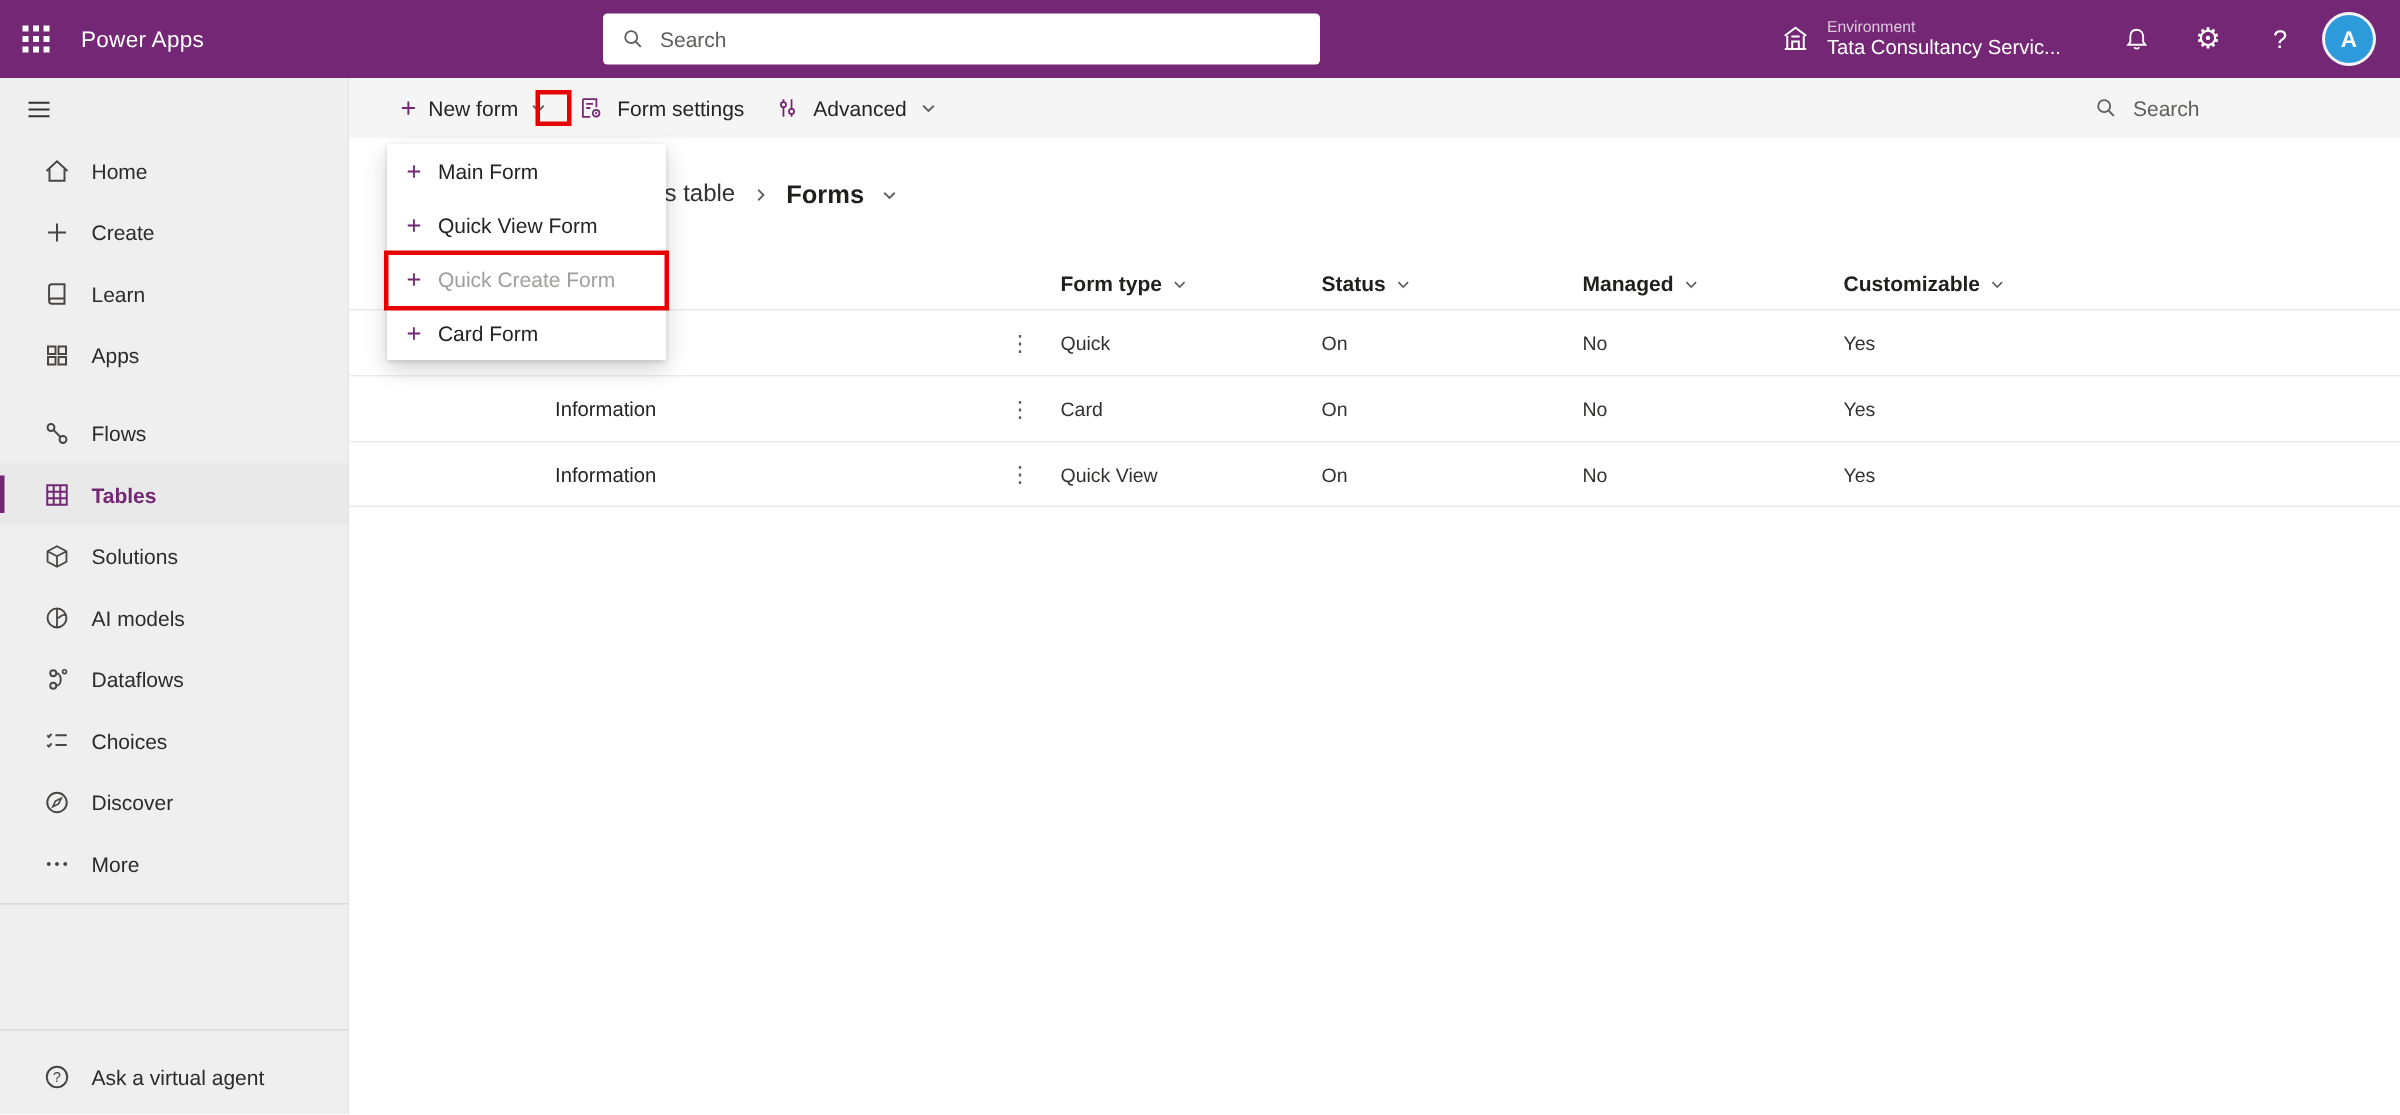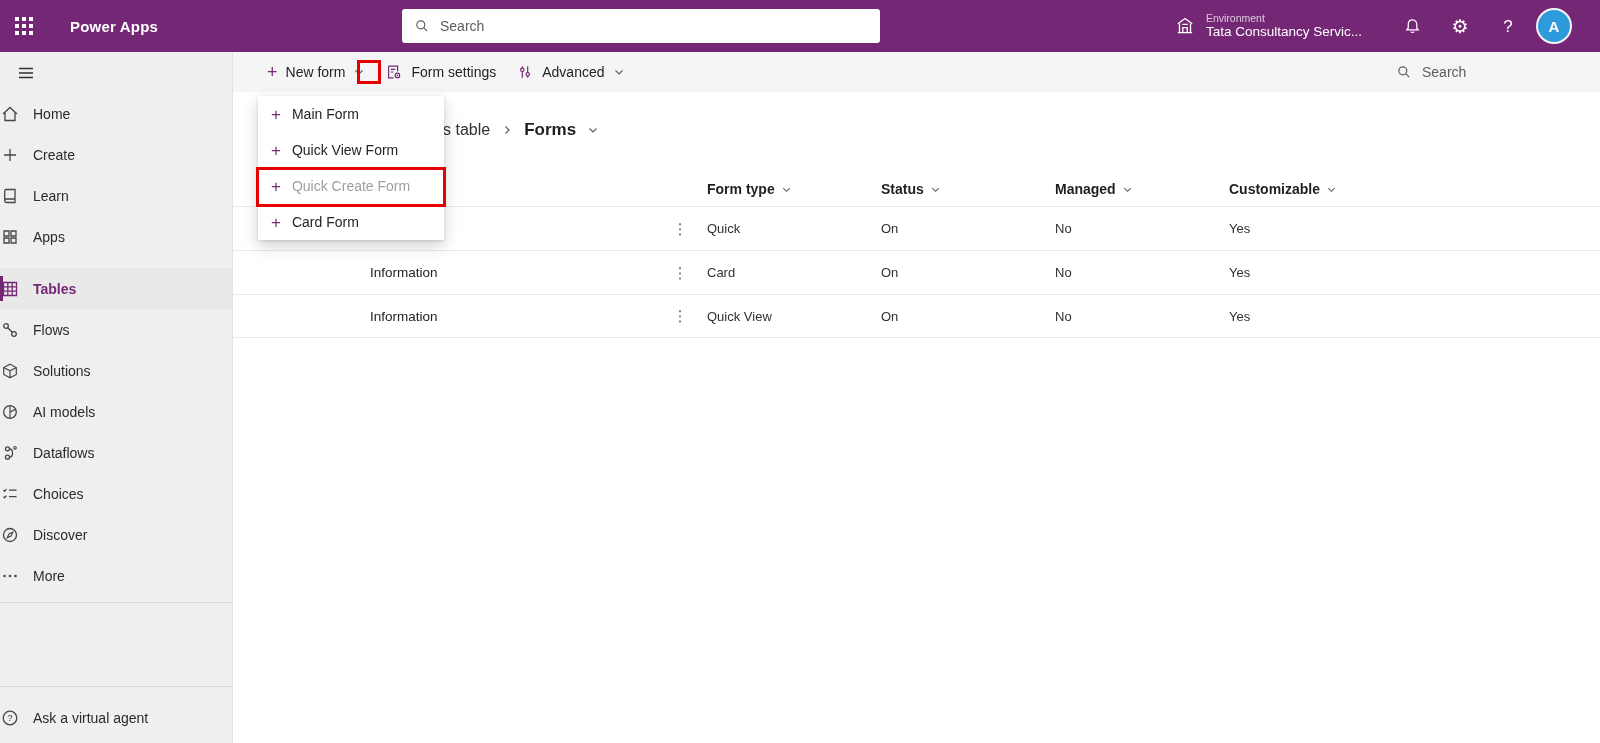--- a/index.html
+++ b/index.html
@@ -5,40 +5,40 @@
   * { margin:0; padding:0; box-sizing:border-box; }
   html,body { width:1600px; height:743px; overflow:hidden; }
   body { font-family:"Liberation Sans", sans-serif; background:#fff; position:relative; }
   svg { display:block; }
 
   
   .topbar { height:52px; background:var(--brand-purple,#742774); color:#fff; display:flex; align-items:center; position:relative; z-index:70; }
   .waffle-btn { width:48px; height:52px; display:flex; align-items:center; justify-content:center; cursor:pointer; }
   .waffle { display:grid; grid-template-columns:repeat(3,4px); grid-gap:3px; }
   .waffle span { width:4px; height:4px; background:#fff; }
-  .app-name { font-size:15px; font-weight:700; margin-left:22px; letter-spacing:.2px; }
+  .app-name { font-size:15px; font-weight:400; margin-left:6px; letter-spacing:.2px; }
   .tb-search { position:absolute; left:402px; top:9px; width:478px; height:34px; background:#fff; border-radius:3px; display:flex; align-items:center; padding:0 12px; color:#605e5c; }
   .tb-search input { border:none; outline:none; flex:1; font-size:14px; margin-left:10px; color:#323130; background:transparent; }
   .tb-search input::placeholder { color:#605e5c; }
-  .tb-right { position:absolute; right:12px; top:0; height:52px; display:flex; align-items:center; }
+  .tb-right { position:absolute; right:0; top:0; height:52px; display:flex; align-items:center; }
   .env { display:flex; align-items:center; margin-right:26px; cursor:pointer; }
   .env-texts { display:flex; flex-direction:column; line-height:1.2; margin-left:10px; }
   .env-label { font-size:10.5px; color:rgba(255,255,255,.75); }
   .env-name { font-size:13.5px; color:#fff; max-width:170px; white-space:nowrap; }
   .tb-icon-btn { width:48px; height:52px; display:flex; align-items:center; justify-content:center; color:#fff; cursor:pointer; }
   .tb-glyph { font-size:19px; line-height:1; }
   .avatar { width:32px; height:32px; border-radius:50%; background:var(--avatar-blue,#2d9bdb); color:#fff; display:flex; align-items:center; justify-content:center; font-size:15px; font-weight:700; box-shadow:0 0 0 2px rgba(255,255,255,.95); margin:0 18px 0 6px; cursor:pointer; }
 
   
   .page-body { display:flex; height:691px; }
 
   
   .sidebar { width:233px; background:#efefef; border-right:1px solid #e2e2e2; display:flex; flex-direction:column; }
   .hamburger { height:41px; display:flex; align-items:center; padding-left:16px; color:#323130; cursor:pointer; }
-  .nav-item { height:41px; display:flex; align-items:center; padding-left:0; gap:13px; font-size:14px; color:#2b2b2b; cursor:pointer; position:relative; flex:none; }
+  .nav-item { height:41px; display:flex; align-items:center; padding-left:28px; gap:13px; font-size:14px; color:#2b2b2b; cursor:pointer; position:relative; flex:none; }
   .nav-item .ic { width:20px; height:20px; color:#484644; flex:none; }
   .nav-item.selected { color:var(--brand-purple,#742774); font-weight:700; background:#e9e9e9; }
   .nav-item.selected .ic { color:var(--brand-purple,#742774); }
   .nav-item.selected::before { content:""; position:absolute; left:0; top:8px; bottom:8px; width:3px; background:var(--brand-purple,#742774); }
   .section-gap { height:11px; flex:none; }
   .side-divider { height:1px; background:#dadada; margin:6px 0; flex:none; }
   .side-spacer { flex:1; }
   .nav-item.bottom { height:50px; }
 
   
@@ -178,37 +178,37 @@
       <span class="ic">
           <svg viewBox="0 0 20 20">
             <path d="M4 4 H9 V9 H4 Z M11 4 H16 V9 H11 Z M4 11 H9 V16 H4 Z M11 11 H16 V16 H11 Z" fill="none" stroke="currentColor" stroke-width="1.3"></path>
           </svg>
         </span>
       <span>Apps</span>
     </div>
 
     <div class="section-gap"></div>
 
-    <div class="nav-item selected">
-      <span class="ic">
-          <svg viewBox="0 0 20 20">
-            <path d="M3.5 3.5 H16.5 V16.5 H3.5 Z M3.5 7.8 H16.5 M3.5 12.2 H16.5 M7.8 3.5 V16.5 M12.2 3.5 V16.5" fill="none" stroke="currentColor" stroke-width="1.3"></path>
-          </svg>
-        </span>
-      <span>Tables</span>
-    </div>
     <div class="nav-item">
       <span class="ic">
           <svg viewBox="0 0 20 20">
             <circle cx="6" cy="6" r="2.3" fill="none" stroke="currentColor" stroke-width="1.3"></circle>
             <circle cx="14" cy="14" r="2.3" fill="none" stroke="currentColor" stroke-width="1.3"></circle>
             <path d="M7.7 7.7 L12.3 12.3" stroke="currentColor" stroke-width="1.3"></path>
           </svg>
         </span>
       <span>Flows</span>
+    </div>
+    <div class="nav-item selected">
+      <span class="ic">
+          <svg viewBox="0 0 20 20">
+            <path d="M3.5 3.5 H16.5 V16.5 H3.5 Z M3.5 7.8 H16.5 M3.5 12.2 H16.5 M7.8 3.5 V16.5 M12.2 3.5 V16.5" fill="none" stroke="currentColor" stroke-width="1.3"></path>
+          </svg>
+        </span>
+      <span>Tables</span>
     </div>
     <div class="nav-item">
       <span class="ic">
           <svg viewBox="0 0 20 20">
             <path d="M10 3.2 L16.3 6.5 V13.5 L10 16.8 L3.7 13.5 V6.5 Z M3.7 6.5 L10 9.8 L16.3 6.5 M10 9.8 V16.8" fill="none" stroke="currentColor" stroke-width="1.2"></path>
           </svg>
         </span>
       <span>Solutions</span>
     </div>
     <div class="nav-item">

